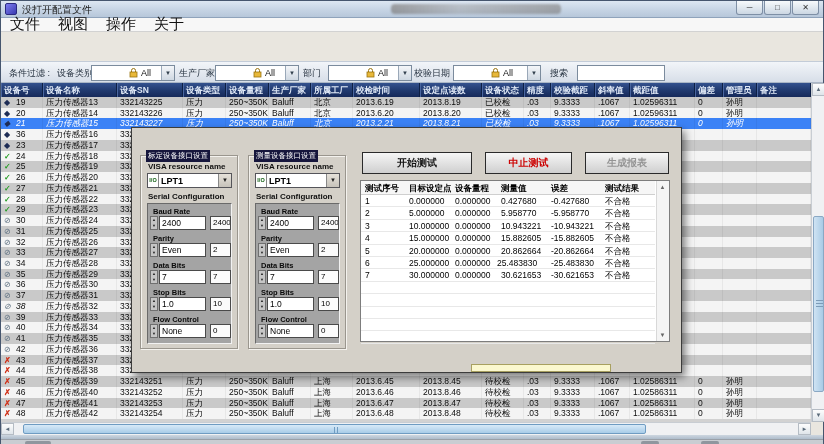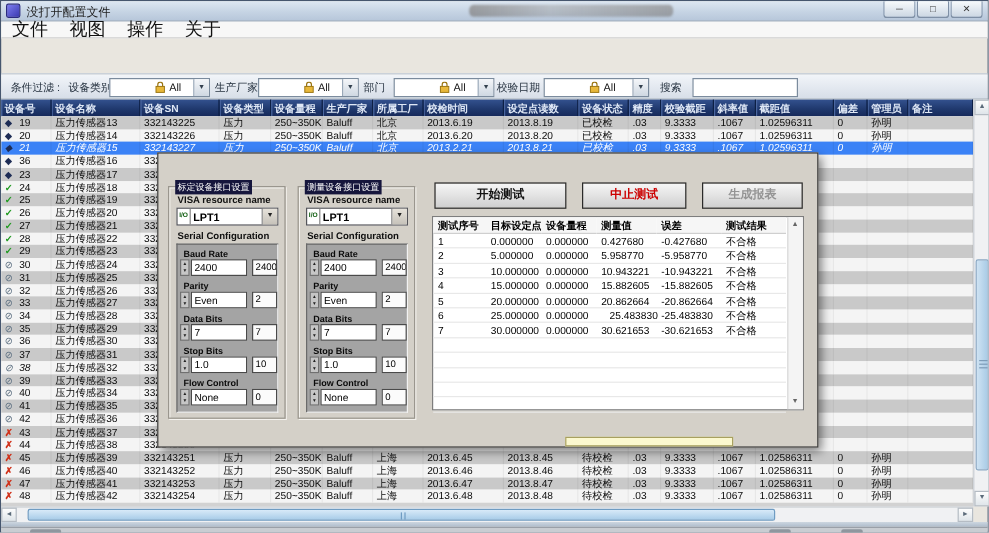--- a/index.html
+++ b/index.html
@@ -956,21 +956,21 @@
             <div class="rcell" style="left: 44px; width: 46px;">20.000000</div>
             <div class="rcell" style="left: 90px; width: 46px;">0.000000</div>
             <div class="rcell" style="left: 136px; width: 50px;">20.862664</div>
             <div class="rcell" style="left: 186px; width: 54px;">-20.862664</div>
             <div class="rcell" style="left: 240px; width: 54px;">不合格</div>
           </div>
           <div class="rrow" style="top: 76px;">
             <div class="rcell" style="left: 0px; width: 44px;">6</div>
             <div class="rcell" style="left: 44px; width: 46px;">25.000000</div>
             <div class="rcell" style="left: 90px; width: 46px;">0.000000</div>
-            <div class="rcell" style="left: 143px; width: 50px;">25.483830</div>
+            <div class="rcell" style="left: 132px; width: 50px;">25.483830</div>
             <div class="rcell" style="left: 186px; width: 54px;">-25.483830</div>
             <div class="rcell" style="left: 240px; width: 54px;">不合格</div>
           </div>
           <div class="rrow" style="top: 88.4px;">
             <div class="rcell" style="left: 0px; width: 44px;">7</div>
             <div class="rcell" style="left: 44px; width: 46px;">30.000000</div>
             <div class="rcell" style="left: 90px; width: 46px;">0.000000</div>
             <div class="rcell" style="left: 136px; width: 50px;">30.621653</div>
             <div class="rcell" style="left: 186px; width: 54px;">-30.621653</div>
             <div class="rcell" style="left: 240px; width: 54px;">不合格</div>

